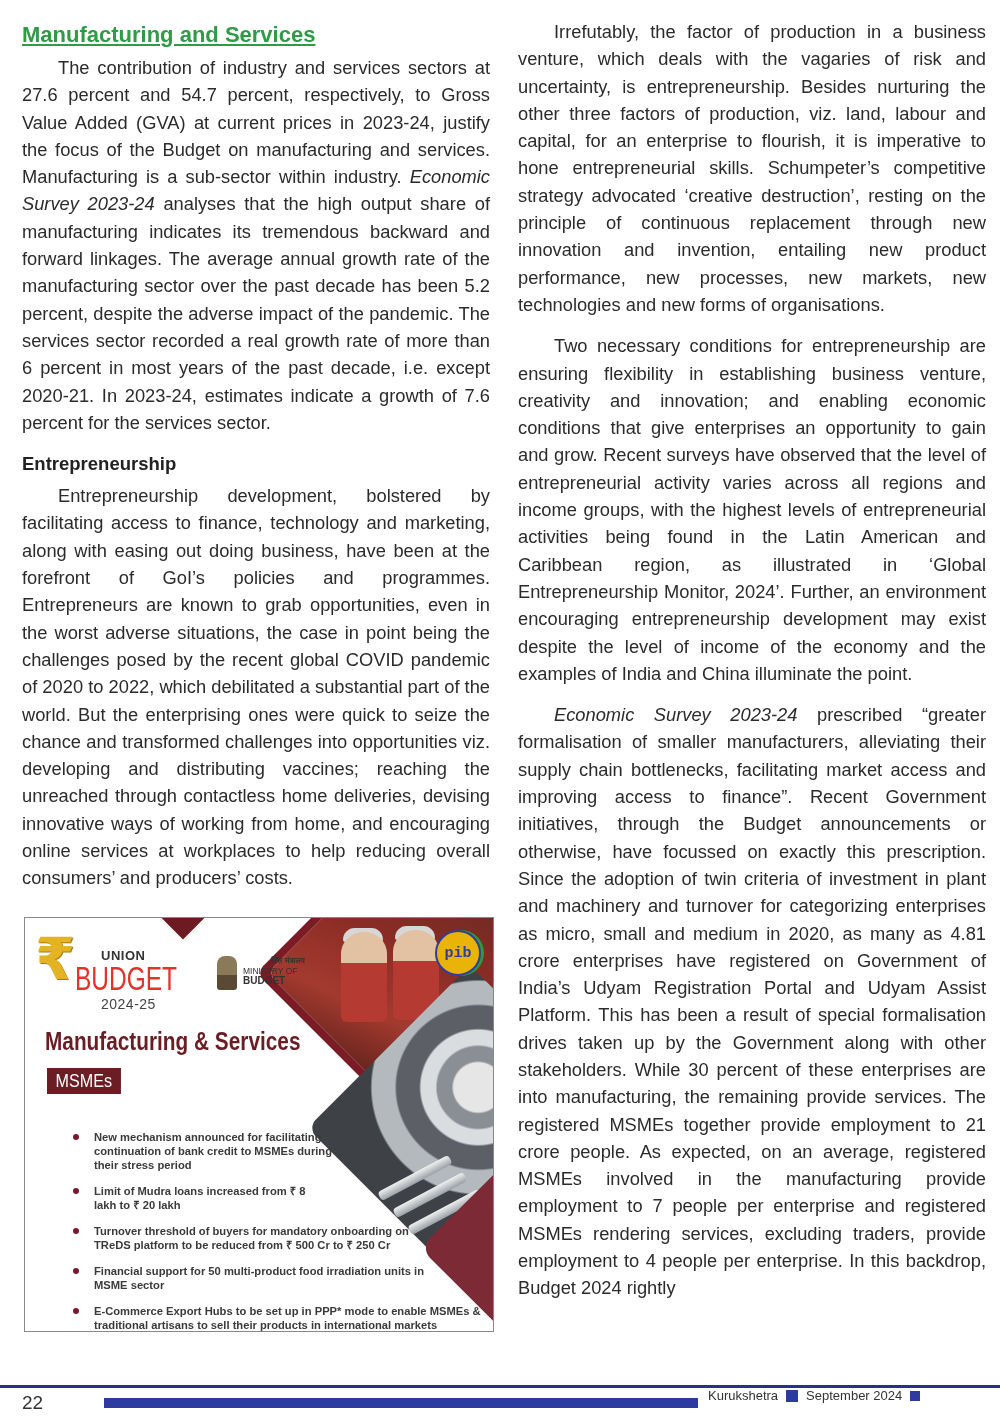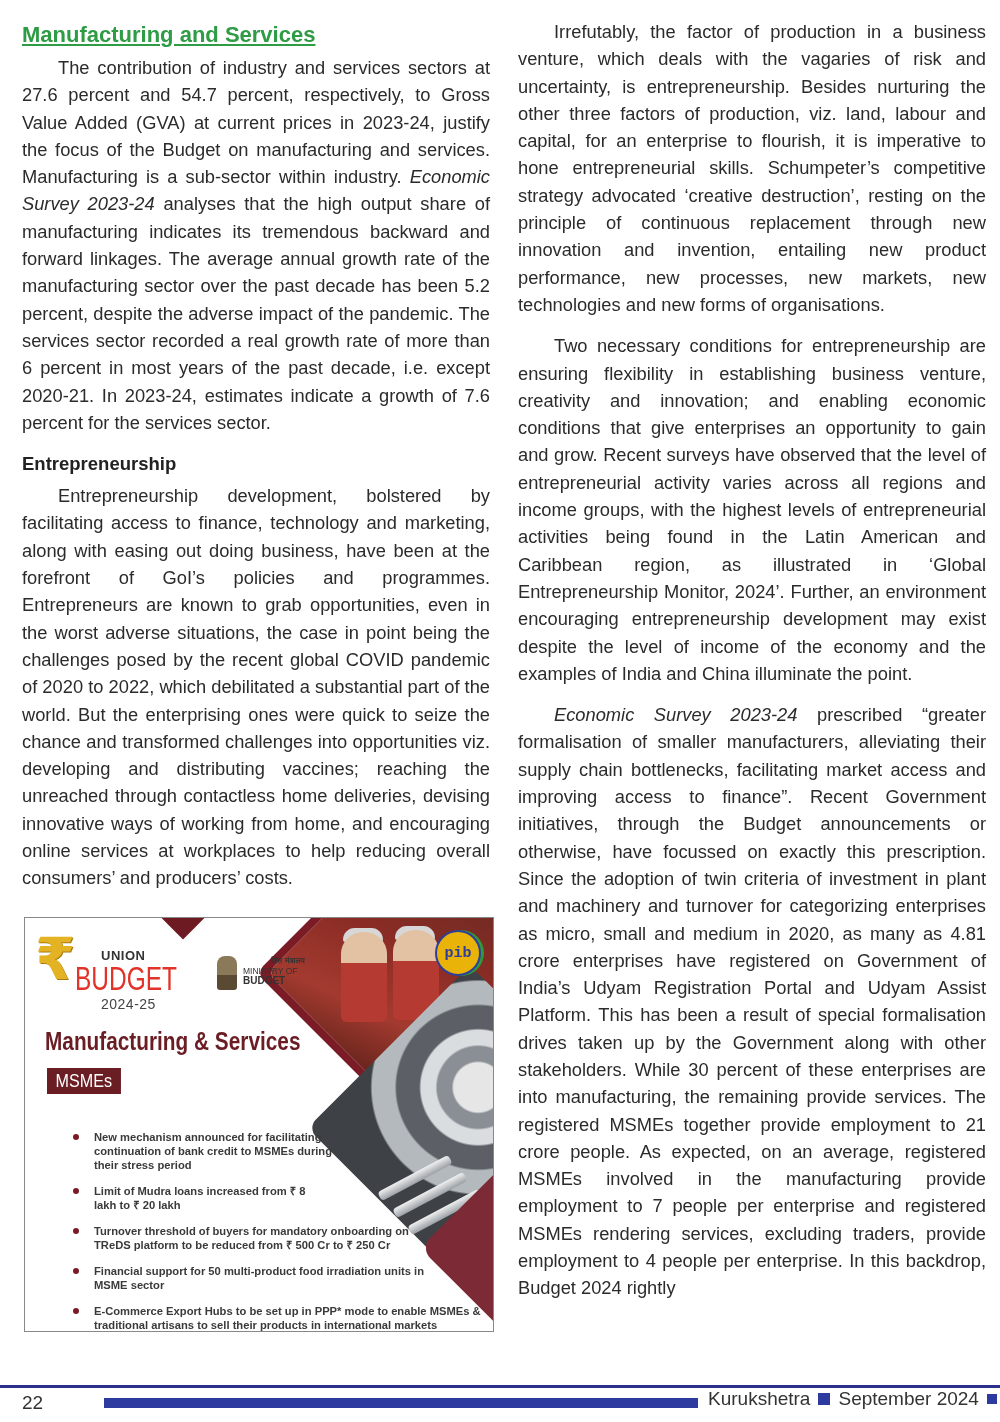--- a/index.html
+++ b/index.html
@@ -133,21 +133,21 @@
   }
   .page-num {
     position: absolute; left: 22px; top: 1392px;
     font-family: "Liberation Sans", sans-serif; font-size: 19px; color: #333;
   }
   .footer-bar {
     position: absolute; left: 104px; top: 1398px; width: 594px; height: 10px; background: #2d3aa0;
   }
   .footer-pub {
     position: absolute; left: 708px; top: 1388px;
-    font-family: "Liberation Sans", sans-serif; font-size: 19px; color: #333;
+    font-family: "Liberation Sans", sans-serif; font-size: 13px; color: #333;
     display: flex; align-items: center; gap: 8px; white-space: nowrap;
   }
   .sq { display: inline-block; width: 12px; height: 12px; background: #2d3aa0; }
   .sq-end { display: inline-block; width: 10px; height: 10px; background: #2d3aa0; }
 </style>
 </head>
 <body>
 
 <div class="col col-left">
   <div class="sec-head-green">Manufacturing and Services</div>

